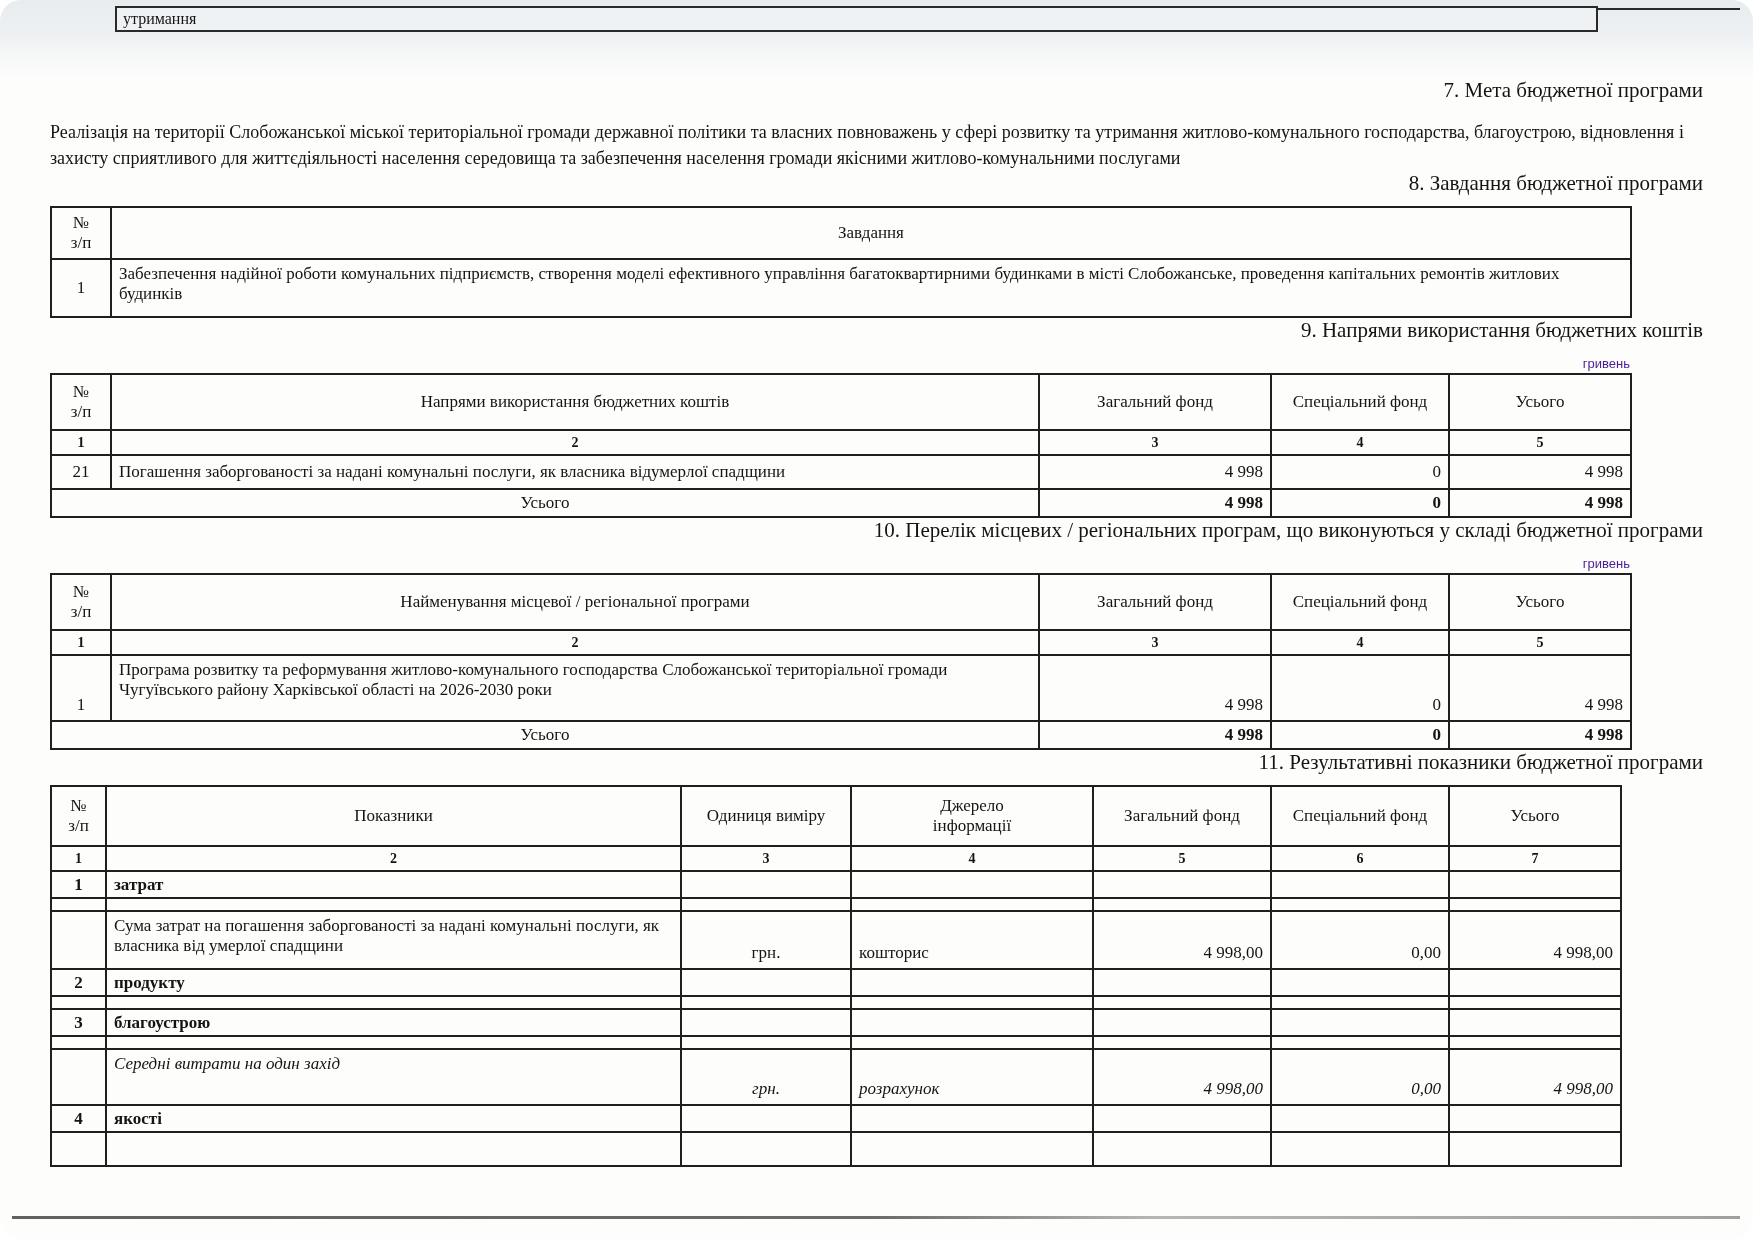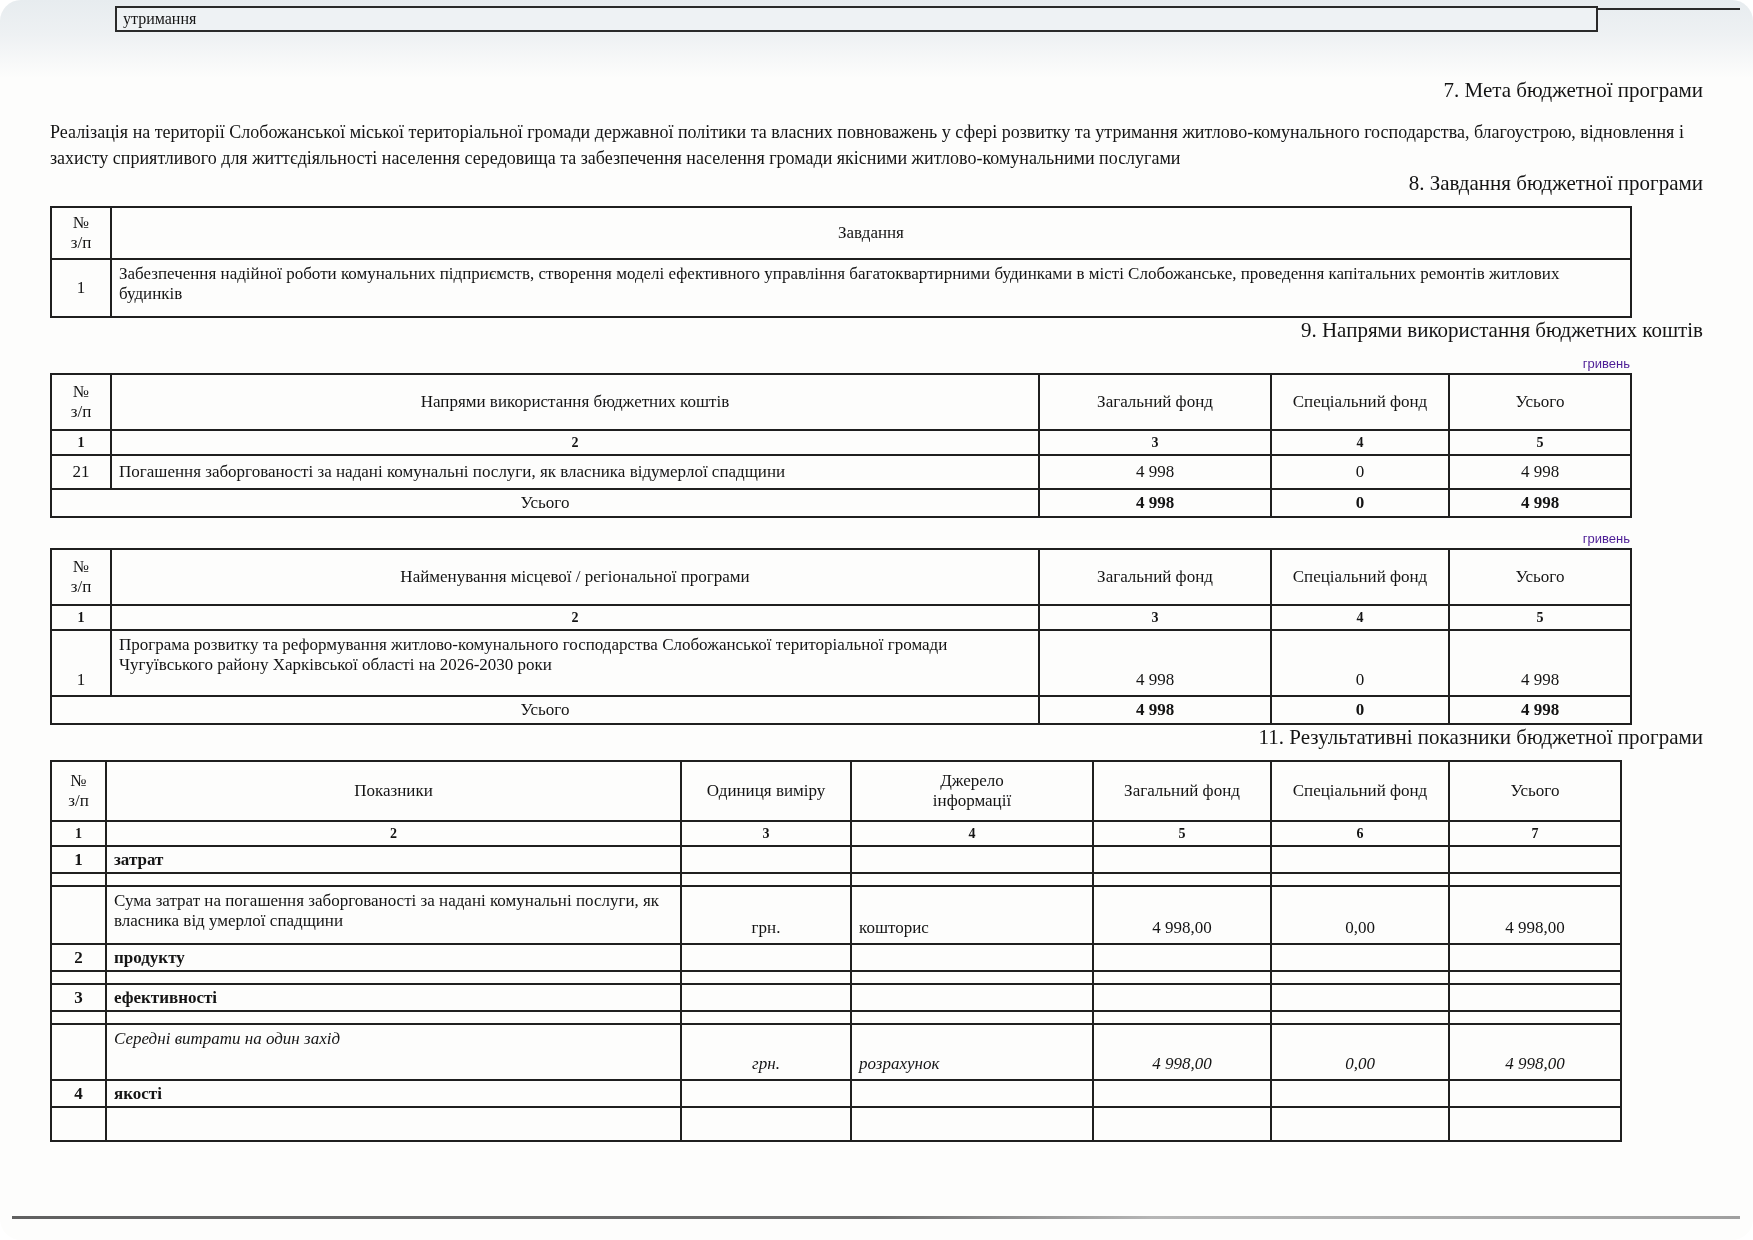--- a/index.html
+++ b/index.html
@@ -81,21 +81,21 @@
   th{text-align:center;}
   .two-line div{line-height:20px;text-align:center;}
   .num-row td{
     font-size:14px;
     font-weight:700;
     text-align:center;
     padding:0;
     height:25px;
   }
   .c{text-align:center;}
-  .r{text-align:center;}
+  .r{text-align:right;}
   .b{font-weight:700;}
   .vb{vertical-align:bottom;padding-bottom:5px;}
   .vt{vertical-align:top;padding-top:4px;}
   .h-head{height:56px;}
   .h-head11{height:60px;}
   .h-t8head{height:52px;}
   .h-t8row{height:58px;}
   .h-data34{height:34px;}
   .h-data66{height:66px;}
   .h-total{height:28px;}
@@ -187,20 +187,21 @@
       </tr>
       <tr class="h-total">
         <td class="c" colspan="2">Усього</td>
         <td class="r b">4 998</td>
         <td class="r b">0</td>
         <td class="r b">4 998</td>
       </tr>
     </tbody>
       </table>
 
+    <h2 class="sec m-h10">10. Перелік місцевих / регіональних програм, що виконуються у складі бюджетної програми</h2>
     <div class="currency">гривень</div>
     <table class="t10">
       <colgroup>
           <col style="width:60px">
           <col style="width:928px">
           <col style="width:232px">
           <col style="width:178px">
           <col style="width:182px">
         </colgroup>
       <tbody>
@@ -316,21 +317,21 @@
             <td></td>
             <td></td>
             <td></td>
             <td></td>
             <td></td>
             <td></td>
       </tr>
 
       <tr class="h-group">
         <td class="c b">3</td>
-        <td class="b">ефективності</td>
+        <td class="b">благоустрою</td>
         <td></td>
         <td></td>
         <td></td>
         <td></td>
         <td></td>
       </tr>
       <tr class="h-spacer">
         <td></td>
             <td></td>
             <td></td>

